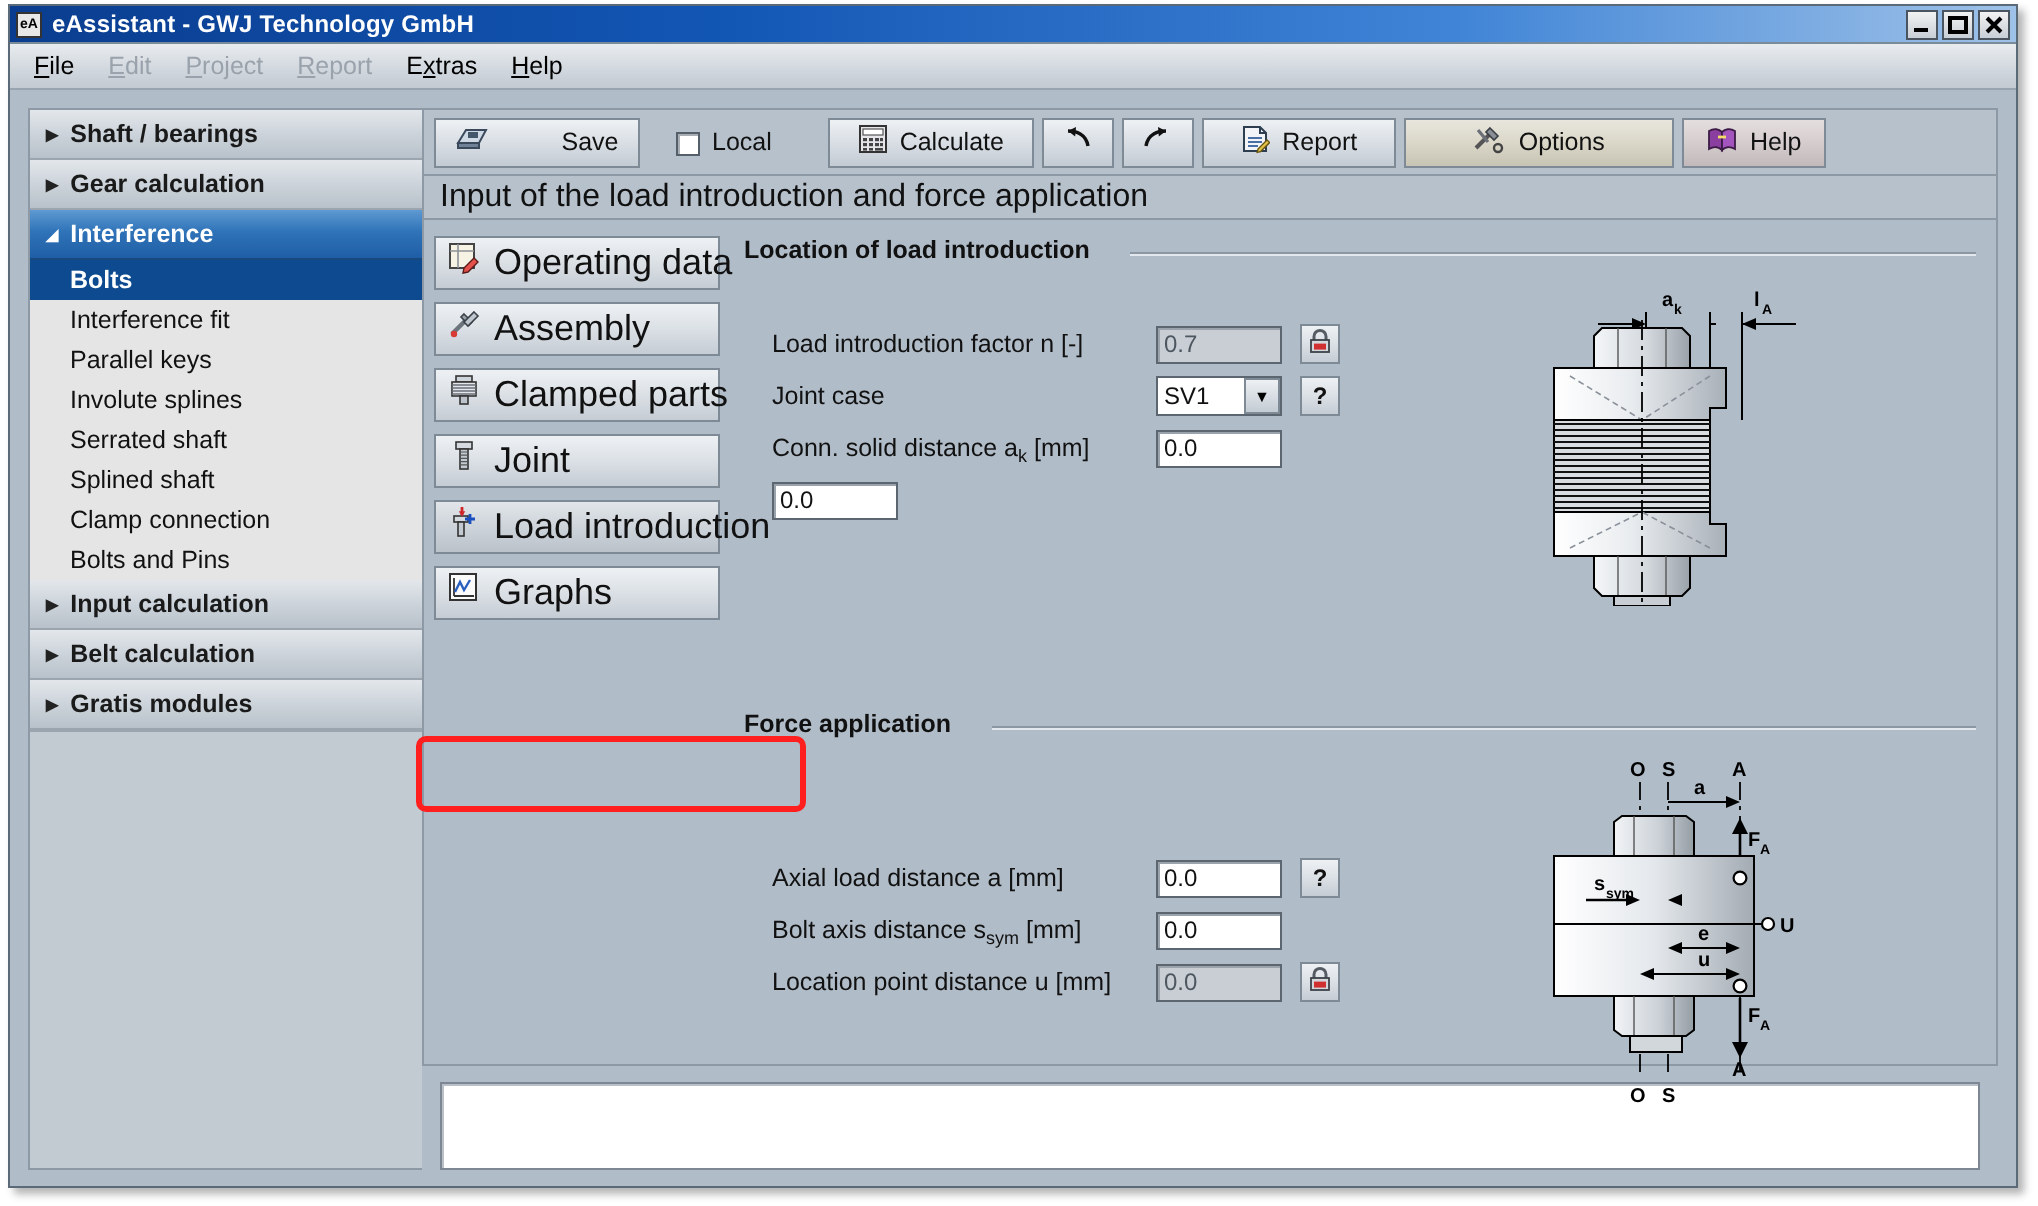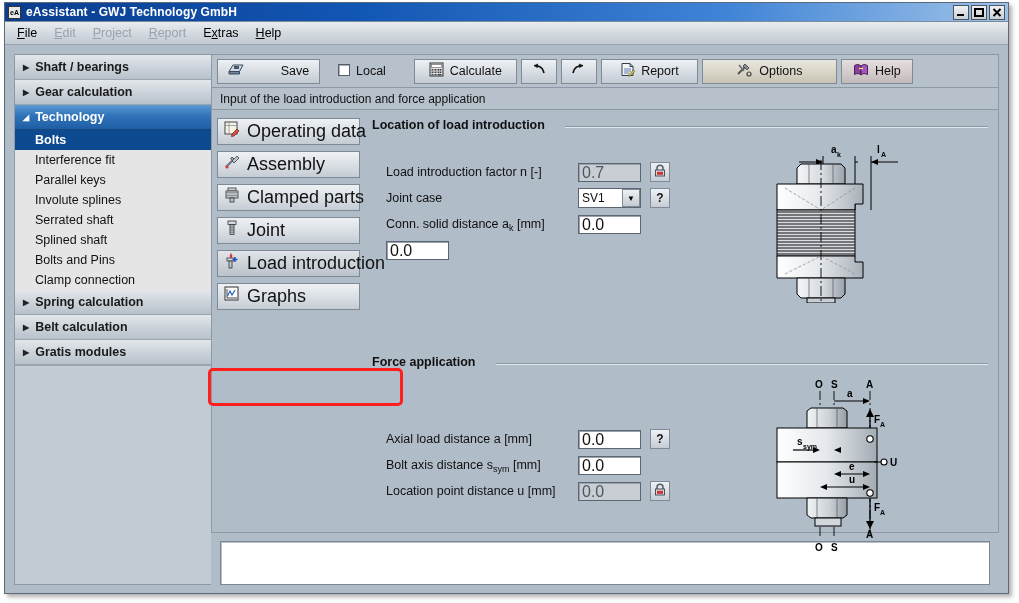--- a/index.html
+++ b/index.html
@@ -162,41 +162,41 @@
     white-space: nowrap;
   }
   .tbtn.w-open { width: 103px; }
   .tbtn.w-save { width: 103px; gap: 36px; }
   .tbtn.w-calc { width: 103px; }
   .tbtn.w-arrow { width: 36px; padding: 0; }
   .tbtn.w-report { width: 97px; }
   .tbtn.w-options { width: 135px; background: linear-gradient(to bottom,#e8e6dd 0%,#dcd9cb 45%,#c7c4b4 100%); }
   .tbtn.w-help { width: 72px; background: linear-gradient(to bottom,#e5dede 0%,#d7cfcf 45%,#c2b9ba 100%); }
   .chk-wrap {
-    display: flex; align-items: flex-start; gap: 6px;
+    display: flex; align-items: flex-end; gap: 6px;
     padding: 0 10px 0 14px;
     font-size: 12.5px;
     color: #111;
   }
   .chk {
     width: 12px; height: 12px;
     background: #fff;
     border: 1px solid #555f69;
     box-shadow: inset 1px 1px 0 #a8aeb4;
   }
   .tb-spacer { width: 10px; }
 
   .subtitle-bar {
     height: 22px;
     background: #b6c1cc;
     border: 1px solid #8d99a5;
     border-top: none;
     display: flex; align-items: center;
     padding-left: 8px;
-    font-size: 12px;
+    font-size: 16px;
     color: #111;
     text-align: center;
   }
 
   .content {
     flex: 1;
     background: #b0bcc8;
     border: 1px solid #8d99a5;
     border-top: none;
     position: relative;
@@ -276,21 +276,21 @@
     font-size: 12.5px;
     color: #111;
     white-space: nowrap;
   }
   .flabel sub { font-size: 9px; vertical-align: baseline; position: relative; top: 3px; }
   .finput {
     width: 63px; height: 19px;
     background: #ffffff;
     border: 1px solid #5b6670;
     box-shadow: inset 1px 1px 0 #9aa3ab;
-    font-size: 16px;
+    font-size: 12px;
     color: #111;
     padding: 0 3px;
     line-height: 17px;
   }
   .finput.readonly {
     background: #c8ced4;
     color: #4e5760;
   }
   .fselect {
     width: 63px; height: 20px;
@@ -386,21 +386,21 @@
         <div class="sb-group">
           <span class="tri">▶</span>
           <span>Shaft / bearings</span>
         </div>
         <div class="sb-group">
           <span class="tri">▶</span>
           <span>Gear calculation</span>
         </div>
         <div class="sb-group open">
           <span class="tri">◢</span>
-          <span>Technology</span>
+          <span>Interference</span>
         </div>
 
         <div class="sb-item selected">
           <span>Bolts</span>
         </div>
         <div class="sb-item">
           <span>Interference fit</span>
         </div>
         <div class="sb-item">
           <span>Parallel keys</span>
@@ -408,29 +408,29 @@
         <div class="sb-item">
           <span>Involute splines</span>
         </div>
         <div class="sb-item">
           <span>Serrated shaft</span>
         </div>
         <div class="sb-item">
           <span>Splined shaft</span>
         </div>
         <div class="sb-item">
+          <span>Clamp connection</span>
+        </div>
+        <div class="sb-item">
           <span>Bolts and Pins</span>
-        </div>
-        <div class="sb-item">
-          <span>Clamp connection</span>
         </div>
 
         <div class="sb-group">
           <span class="tri">▶</span>
-          <span>Spring calculation</span>
+          <span>Input calculation</span>
         </div>
         <div class="sb-group">
           <span class="tri">▶</span>
           <span>Belt calculation</span>
         </div>
         <div class="sb-group">
           <span class="tri">▶</span>
           <span>Gratis modules</span>
         </div>
         <div class="sb-filler"></div>

